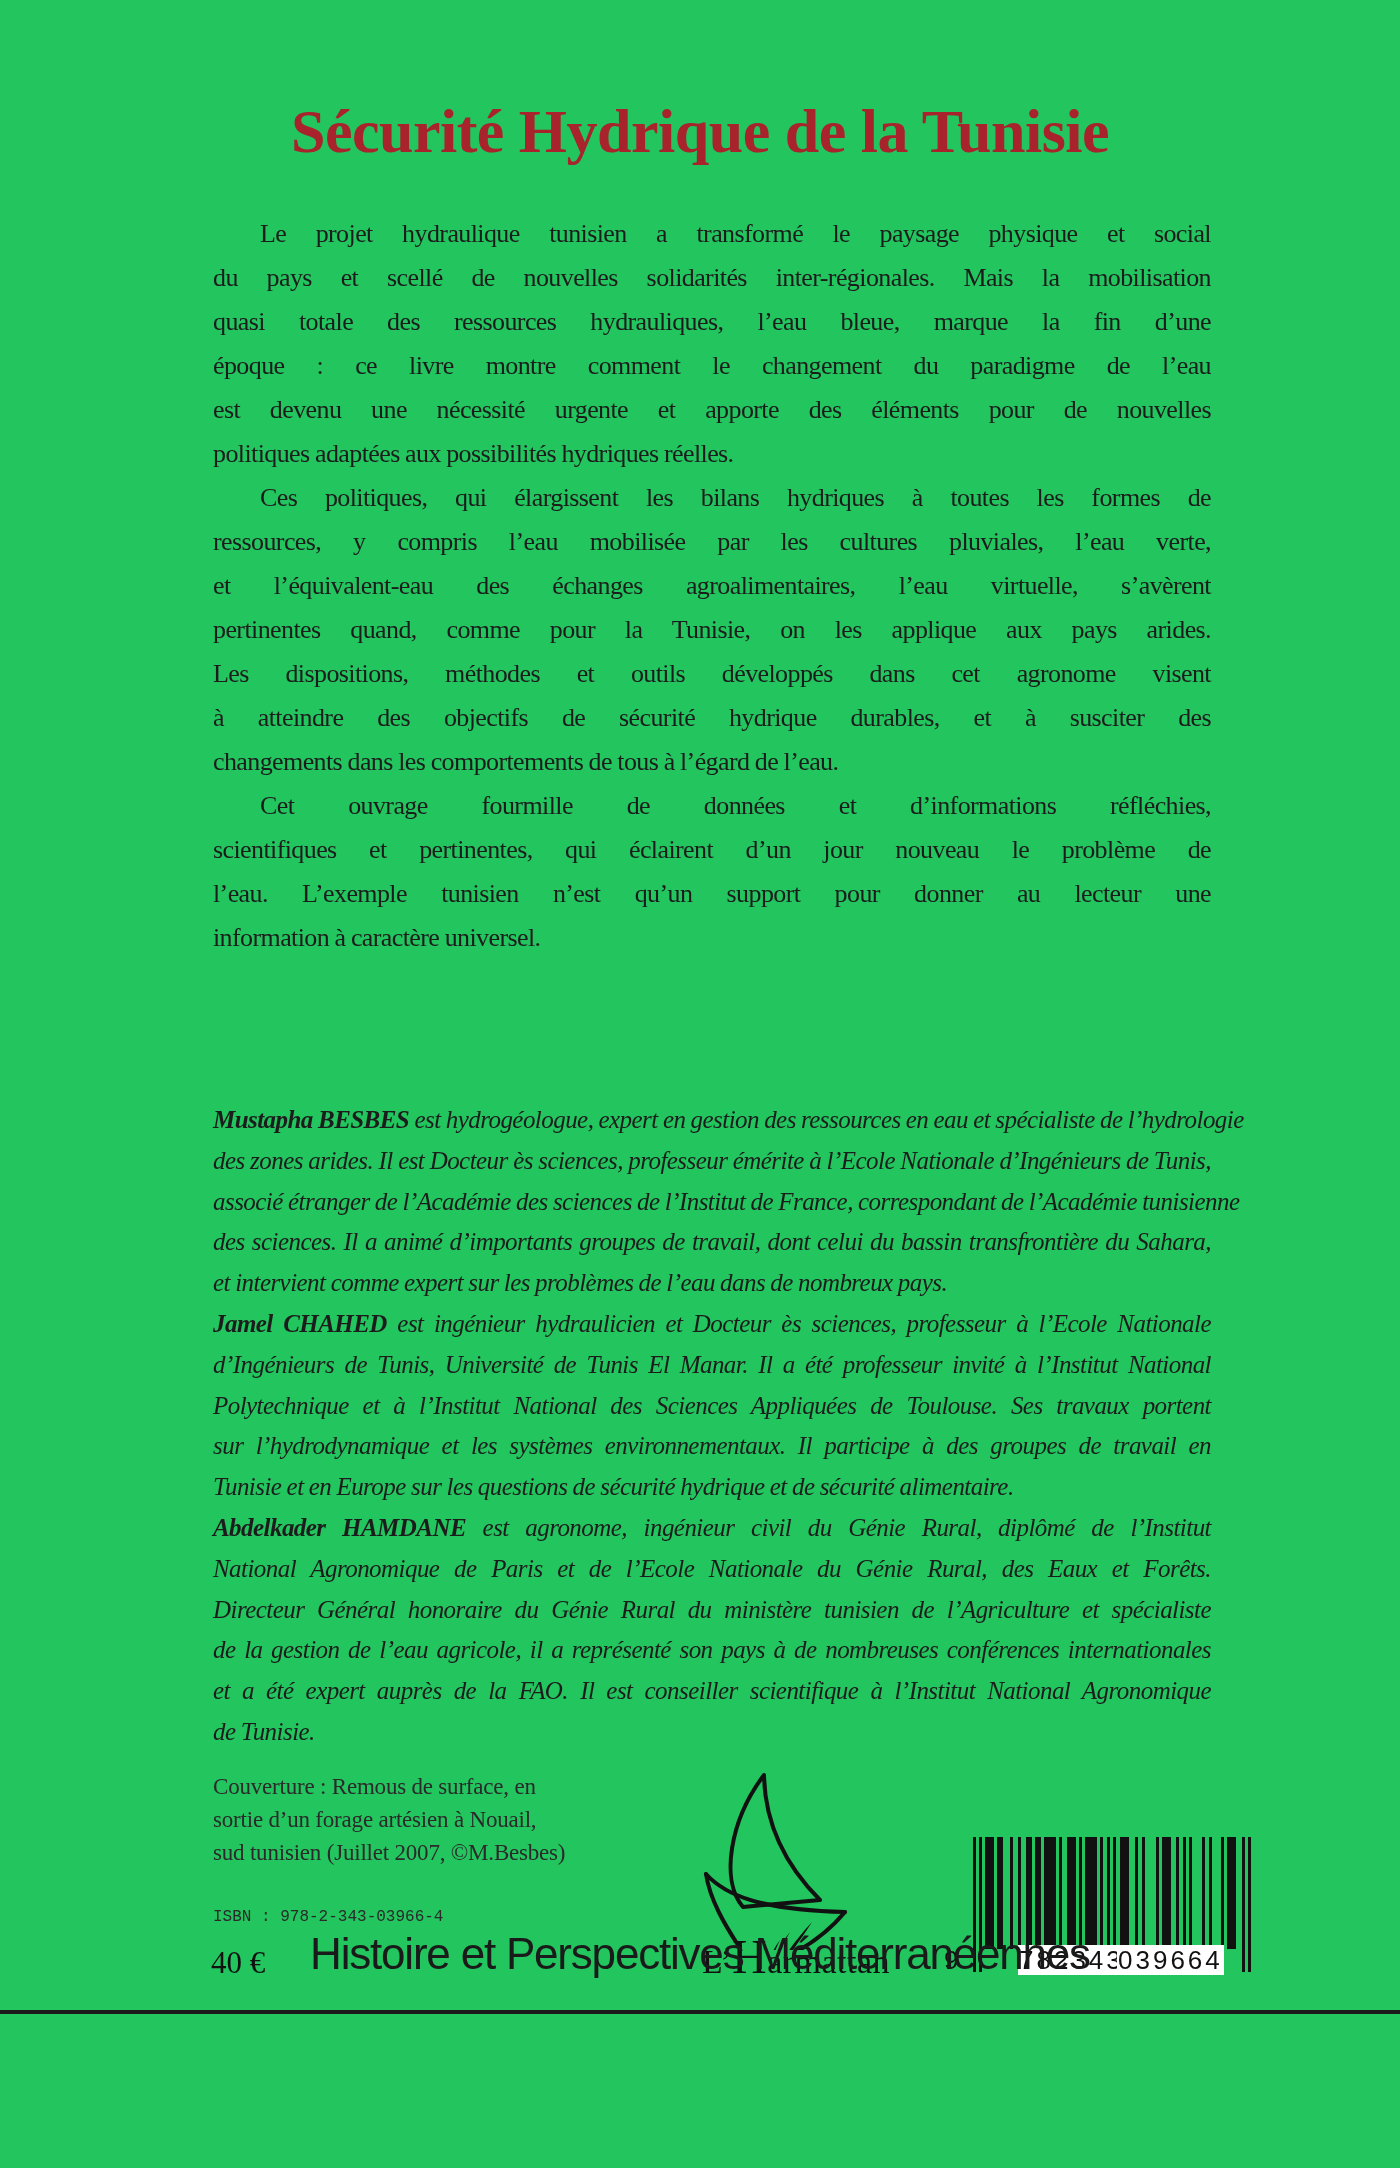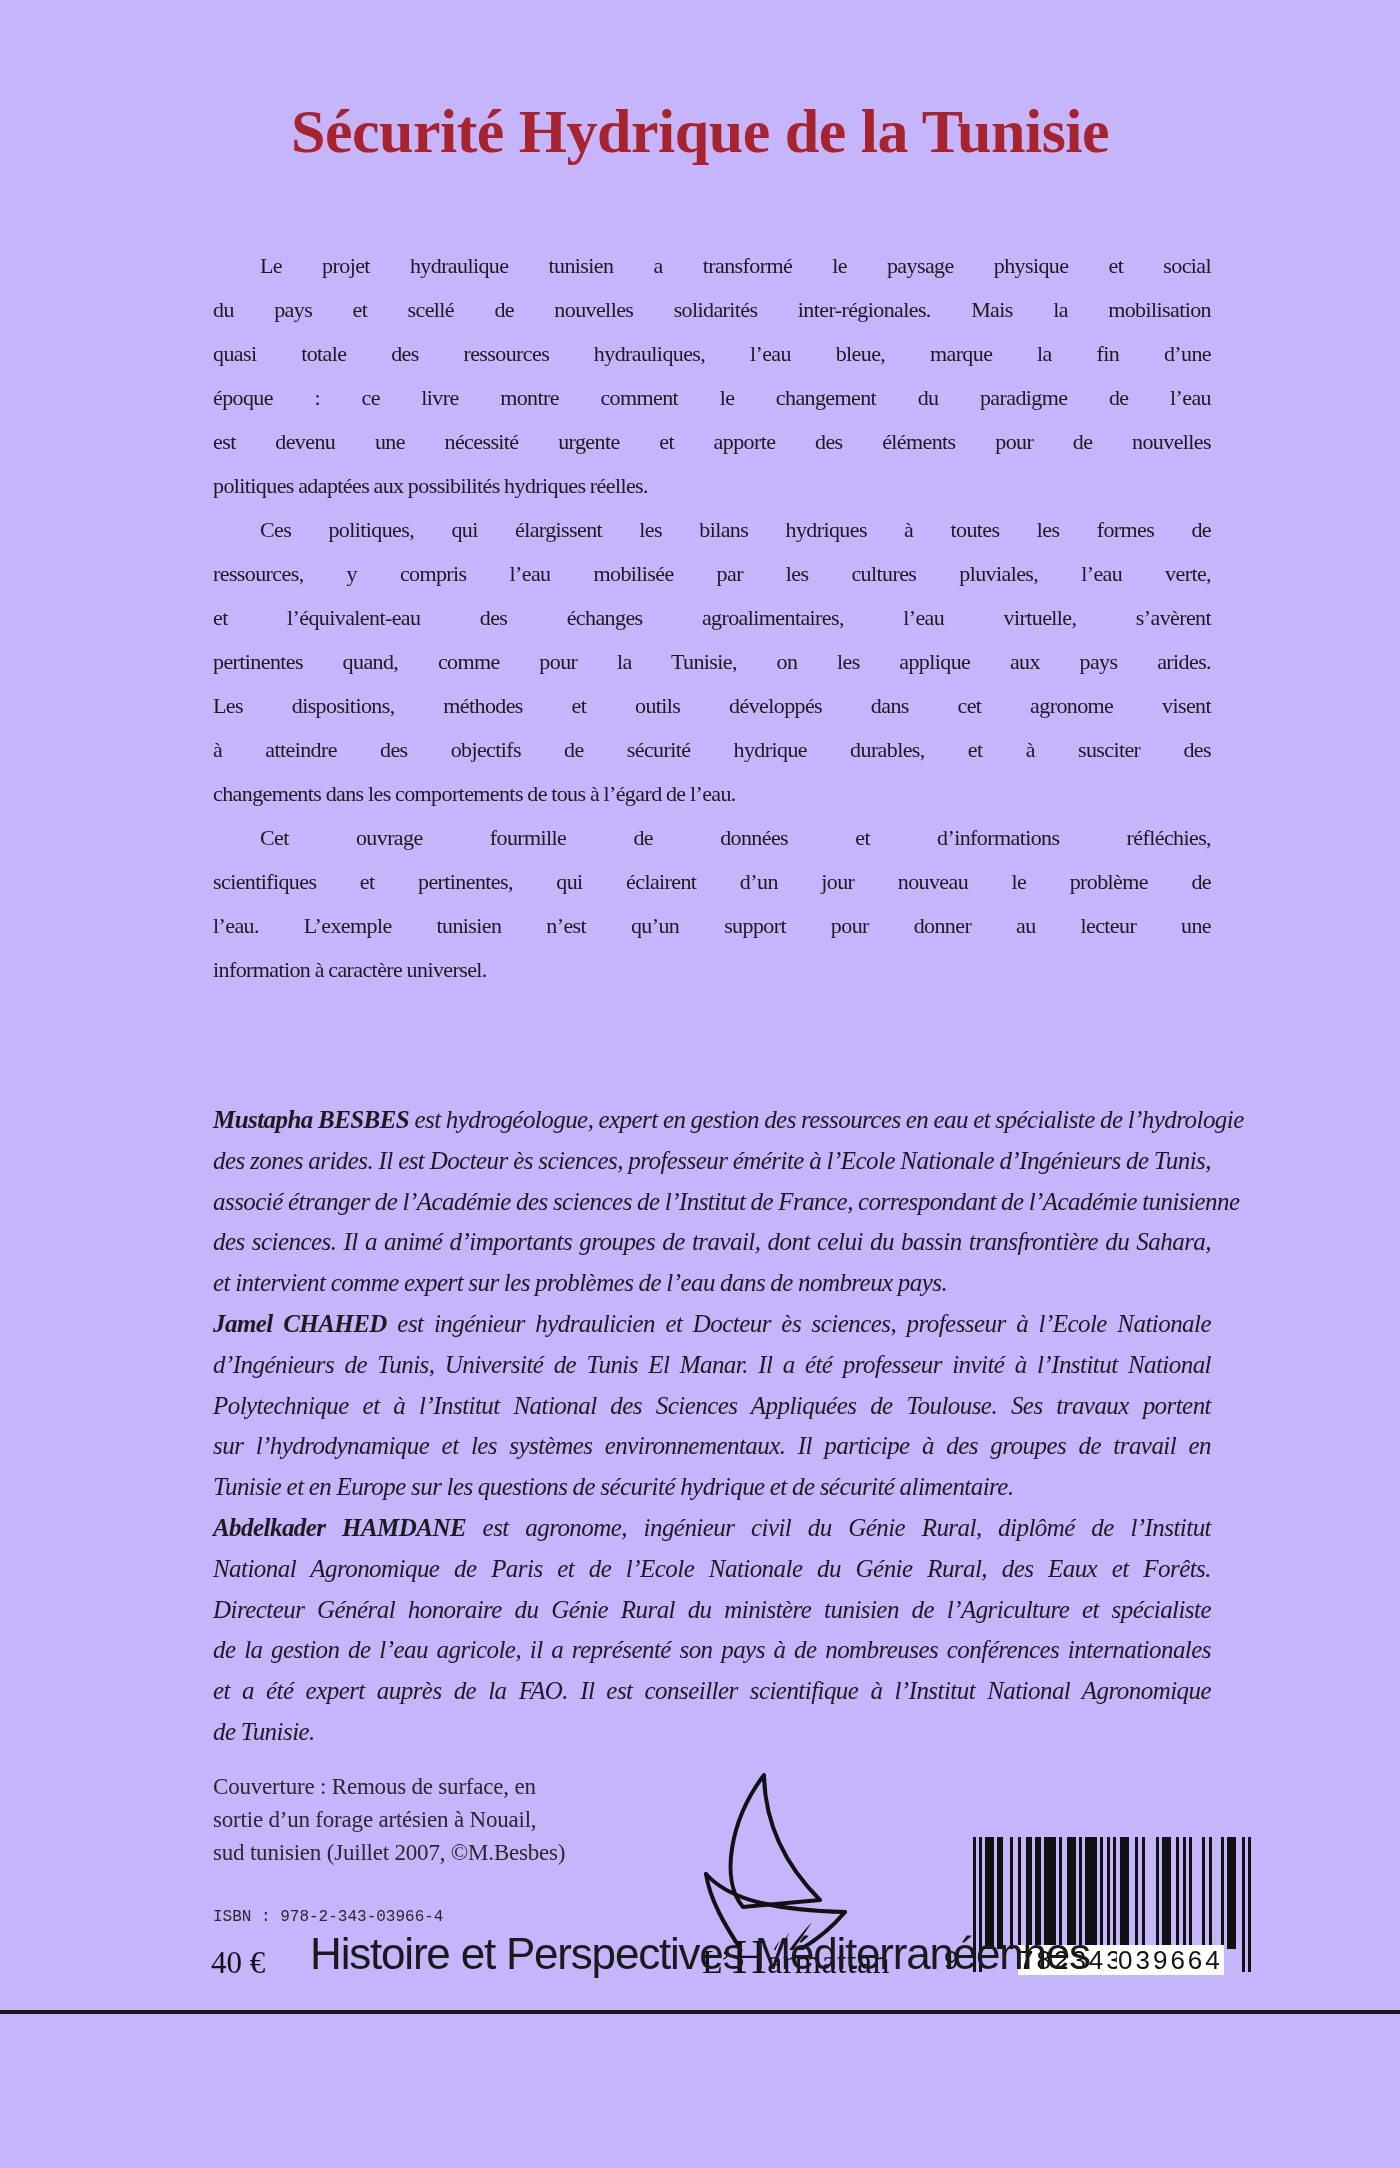--- a/index.html
+++ b/index.html
@@ -1,28 +1,28 @@
 <!DOCTYPE html>
 <html><head>
 <meta charset="utf-8">
 <style>
   html, body { margin: 0; padding: 0; background: #ffffff; }
   body { width: 1400px; height: 2168px; position: relative; overflow: hidden; }
-  .page { position: absolute; left: 0; top: 0; width: 1400px; height: 2168px; background: #c4b5fd; }
+  .page { position: absolute; left: 0; top: 0; width: 1400px; height: 2168px; background: #22c55e; }
 
   .title {
     position: absolute; left: 0; top: 96px; width: 1400px; text-align: center;
     font-family: "Liberation Serif", "DejaVu Serif", serif; font-weight: bold;
     font-size: 62px; line-height: 70px; letter-spacing: -0.5px; white-space: nowrap;
   }
 
   .blurb {
-    position: absolute; left: 213px; top: 244px; width: 998px;
+    position: absolute; left: 213px; top: 212px; width: 998px;
     font-family: "Liberation Serif", "DejaVu Serif", serif;
-    color: #1c1c1c; font-size: 22px; letter-spacing: -0.6px; word-spacing: -0.5px;
+    color: #1c1c1c; font-size: 26px; letter-spacing: -0.6px; word-spacing: -0.5px;
   }
   .line {
     display: block; height: 44px; line-height: 44px; white-space: nowrap;
     text-align: justify; text-align-last: justify;
   }
   .line.last { text-align-last: left; }
   .line.indent { padding-left: 47px; }
 
   .bios {
     position: absolute; left: 213px; top: 1100px; width: 998px;

